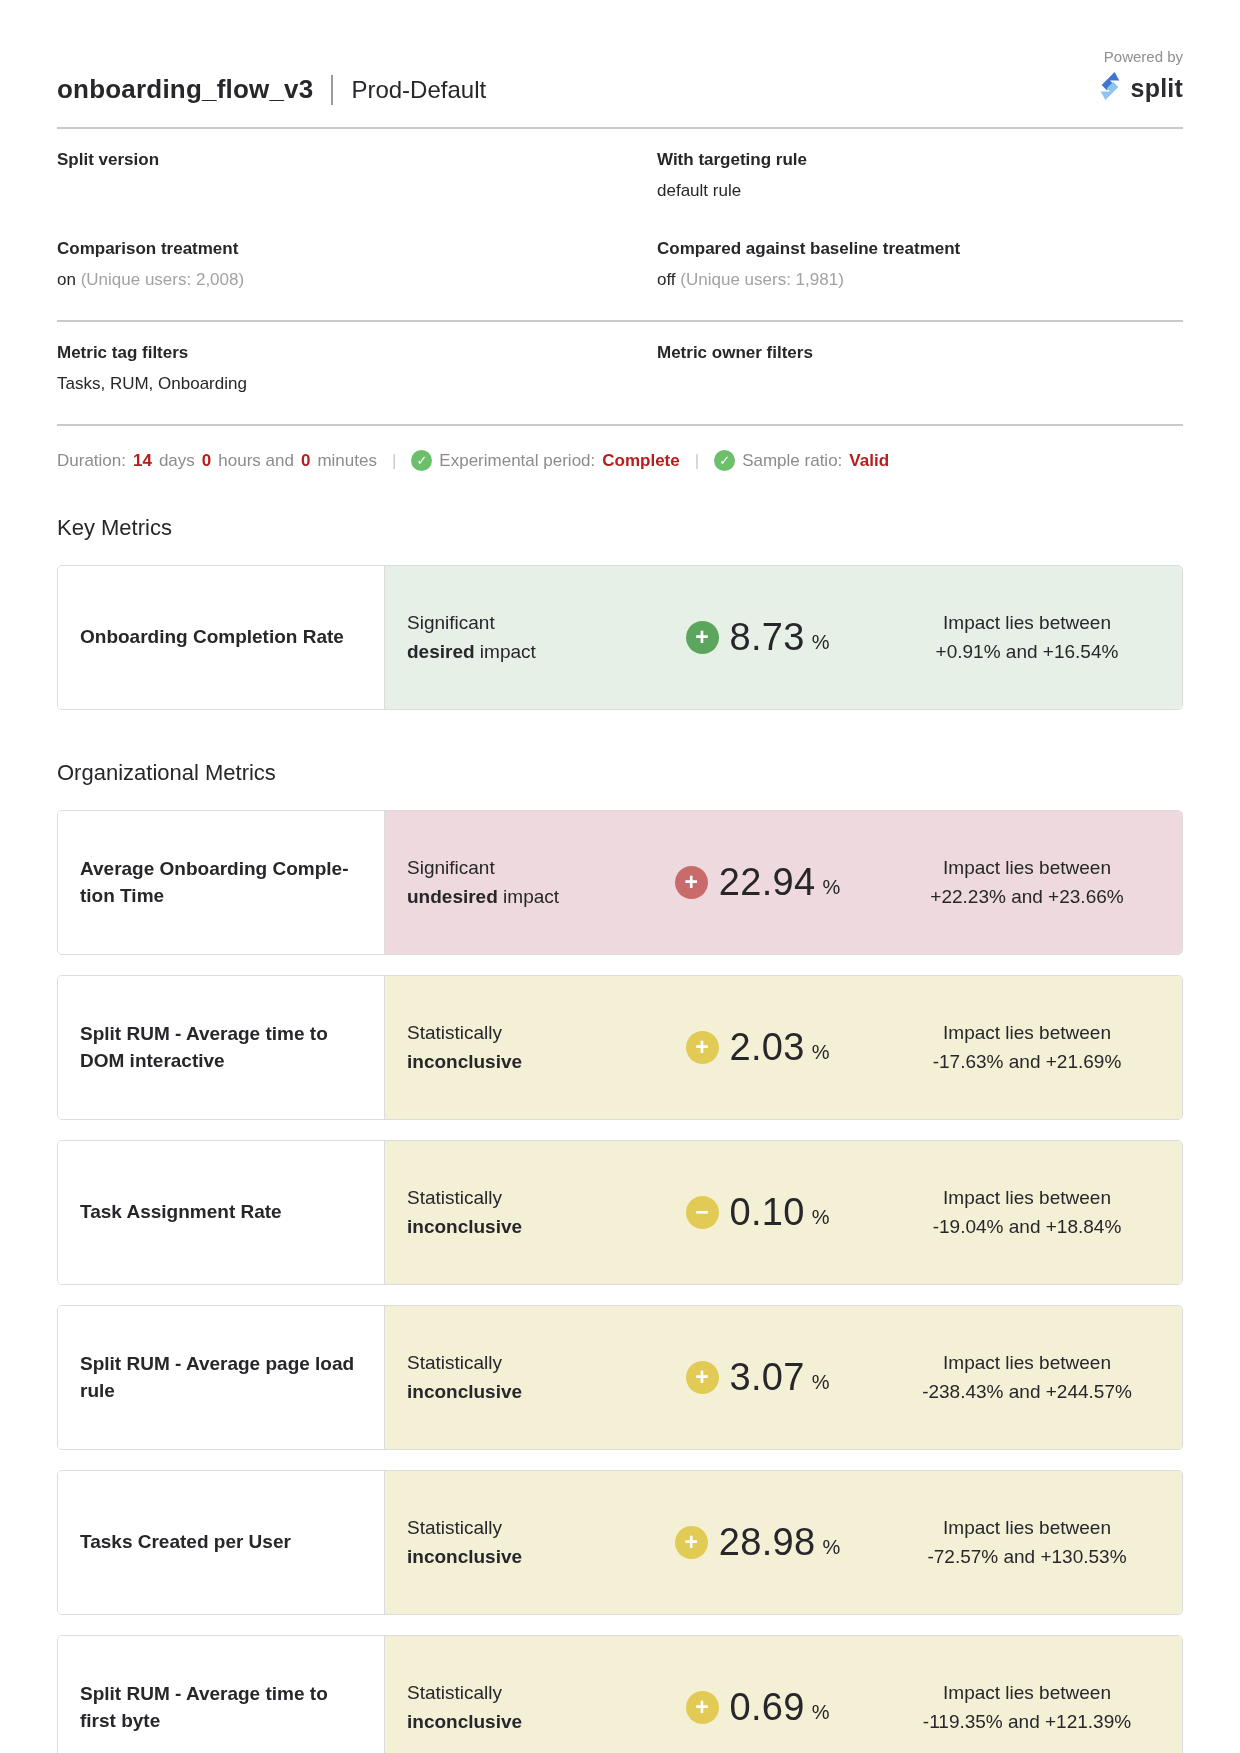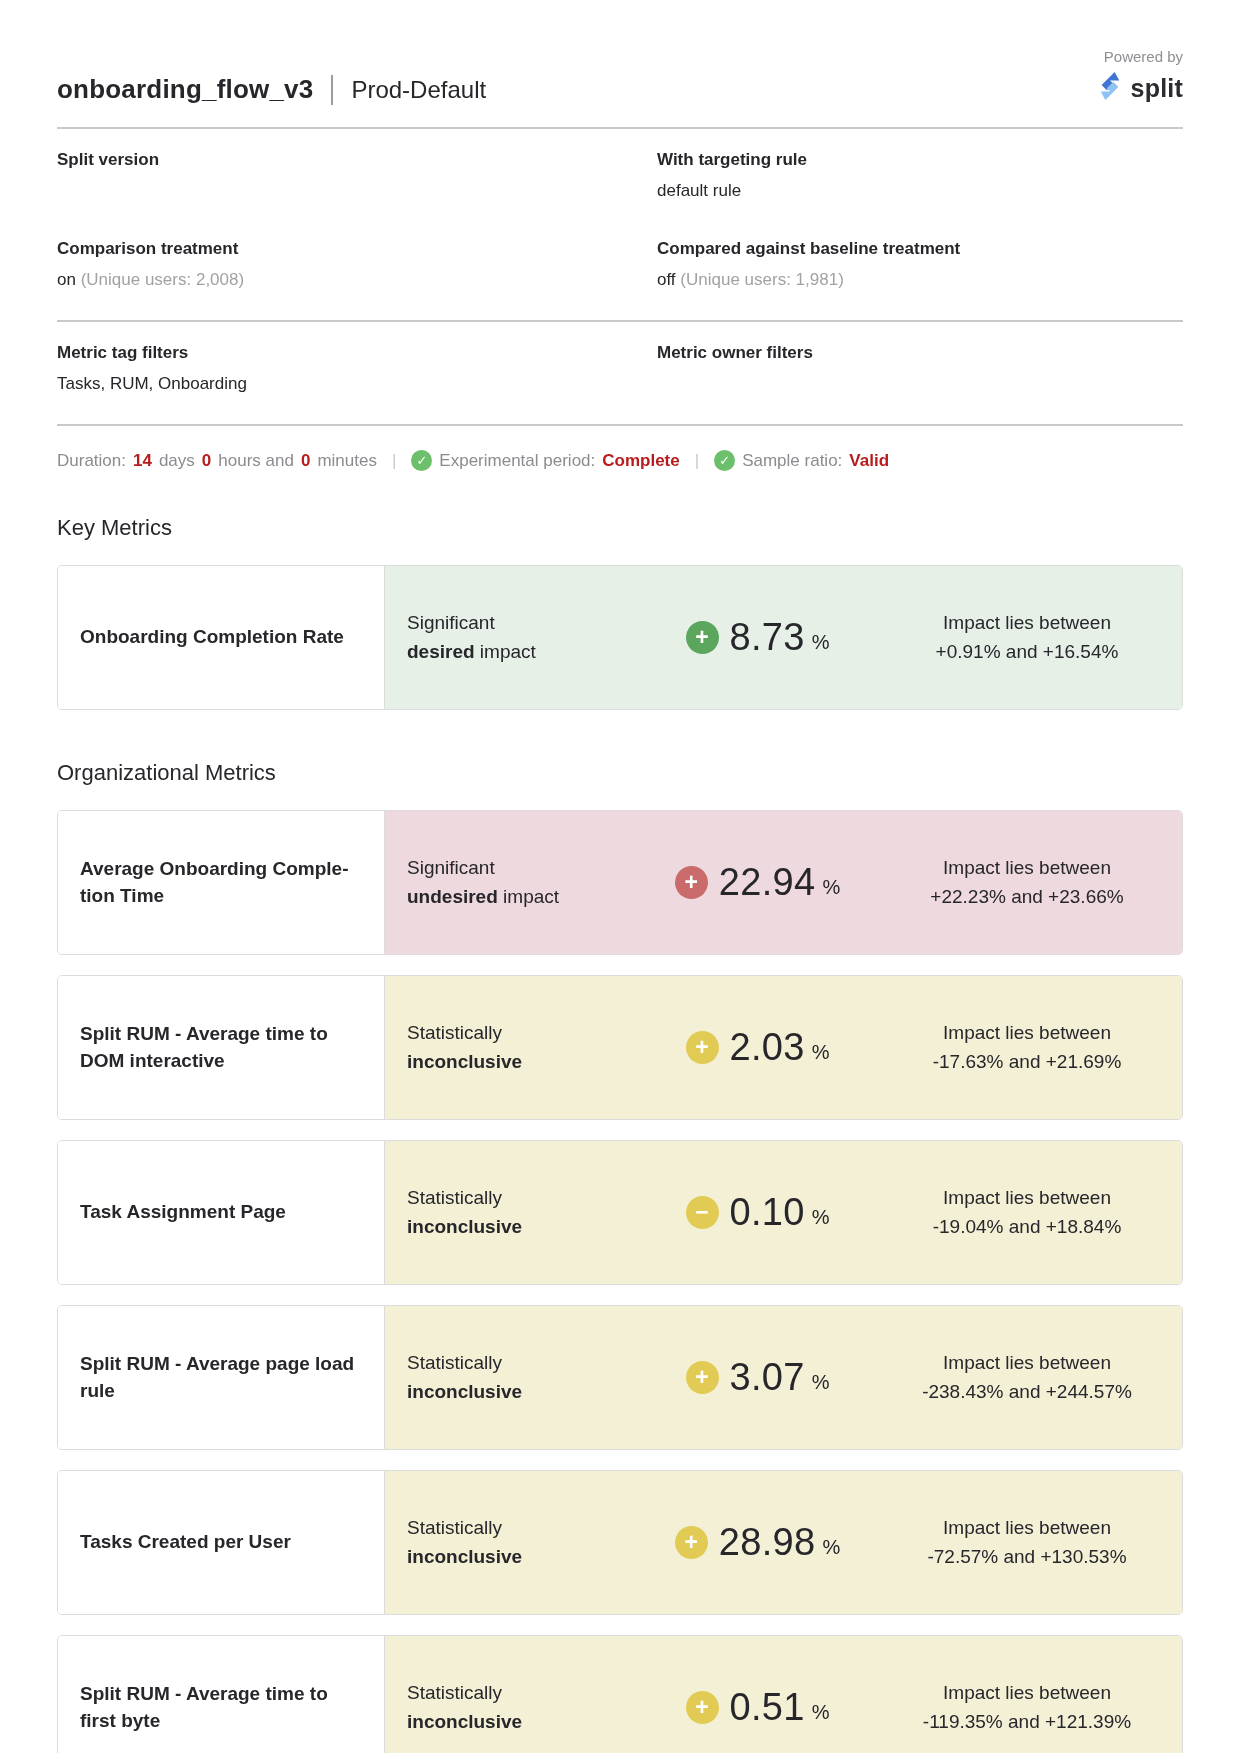--- a/index.html
+++ b/index.html
@@ -195,21 +195,21 @@
         <span class="pct">%</span>
       </div>
       <div class="card-impact">
         <span>Impact lies between</span><br>
         <span>-17.63% and +21.69%</span>
       </div>
     </div>
   </section>
 
   <section class="card tone-neutral">
-    <div class="card-name">Task Assignment Page</div>
+    <div class="card-name">Task Assignment Rate</div>
     <div class="card-body">
       <div class="card-status">
         <span>Statistically</span><br>
         <b>inconclusive</b><span></span>
       </div>
       <div class="card-value">
         <span class="dot">−</span>
         <span class="big">0.10</span>
         <span class="pct">%</span>
       </div>
@@ -260,21 +260,21 @@
 
   <section class="card tone-neutral">
     <div class="card-name">Split RUM - Average time to first byte</div>
     <div class="card-body">
       <div class="card-status">
         <span>Statistically</span><br>
         <b>inconclusive</b><span></span>
       </div>
       <div class="card-value">
         <span class="dot">+</span>
-        <span class="big">0.51</span>
+        <span class="big">0.69</span>
         <span class="pct">%</span>
       </div>
       <div class="card-impact">
         <span>Impact lies between</span><br>
         <span>-119.35% and +121.39%</span>
       </div>
     </div>
   </section>
 
   <footer>

